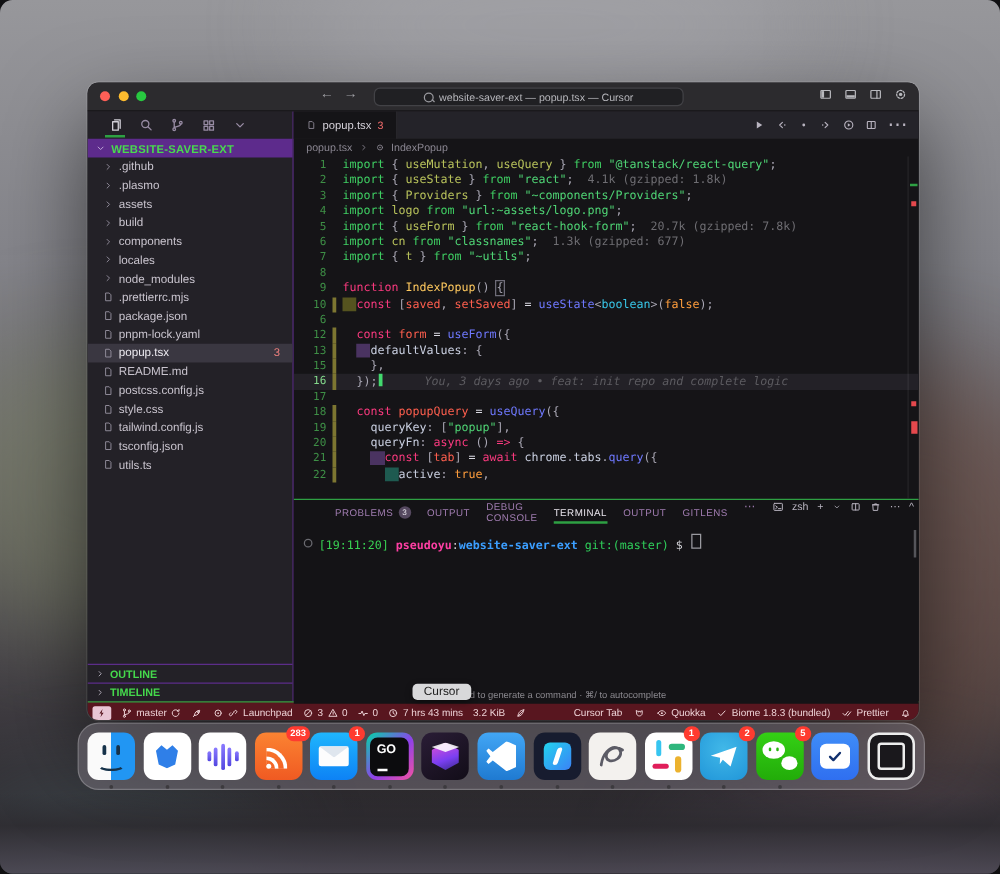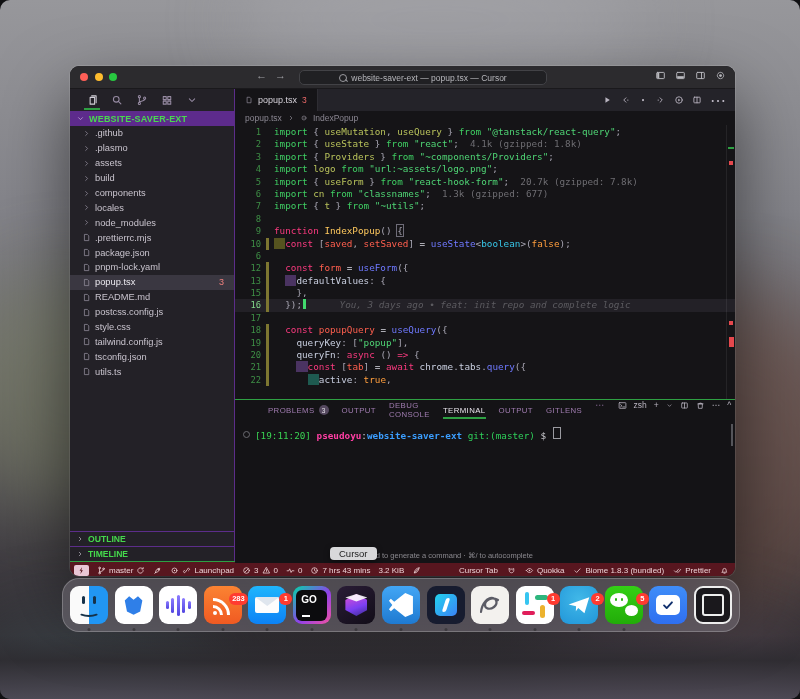--- a/index.html
+++ b/index.html
@@ -96,21 +96,21 @@
   
   .status{height:16px;flex:none;background:#58161f;border-top:1px solid #2ea043;display:flex;align-items:center;padding:0 6px;gap:8px;color:#edd2d6;font-size:8px;}
   .sitem{display:flex;align-items:center;gap:3px;flex:none;}
   .sitem .si{width:9px;height:9px;}
   .sitem.chip{background:#e9c6d5;color:#58161f;border-radius:2px;padding:1px 3px;margin-left:-2px;}
   .sright{margin-left:auto;display:flex;align-items:center;gap:9px;}
   
   .dock{position:absolute;left:62px;top:578px;width:678px;height:54px;z-index:40;background:rgba(128,122,132,.48);border:1px solid rgba(255,255,255,.22);border-radius:17px;display:flex;align-items:center;justify-content:space-between;padding:0 7px;box-sizing:border-box;}
   .dicon{width:38px;height:38px;border-radius:9px;position:relative;flex:none;overflow:visible;}
   .dicon.run::after{content:"";position:absolute;left:50%;bottom:-7px;width:3px;height:3px;border-radius:50%;background:#3c3a3e;transform:translateX(-50%);}
-  .dbadge{position:absolute;top:-5px;right:-6px;background:#ff3b30;color:#fff;font-weight:bold;font-size:7.5px;line-height:12px;border-radius:8px;min-width:7px;padding:0 3px;text-align:center;height:12px;z-index:2;margin-top:12px;}
+  .dbadge{position:absolute;top:-5px;right:-6px;background:#ff3b30;color:#fff;font-weight:bold;font-size:7.5px;line-height:12px;border-radius:8px;min-width:7px;padding:0 3px;text-align:center;height:12px;z-index:2;}
   .clip{position:absolute;inset:0;border-radius:9px;overflow:hidden;}
   .d-finder{background:linear-gradient(90deg,#fafafa 0 49%,#2196f3 49% 100%);}
   .fe{position:absolute;top:10px;width:2.5px;height:8px;background:#16324a;border-radius:2px;}
   .fe.l{left:12px}.fe.r{left:23px}
   .fsm{position:absolute;left:8px;width:22px;height:10px;bottom:7px;border:2.4px solid #16324a;border-top:none;border-left-color:transparent;border-right-color:transparent;border-radius:50%;box-sizing:border-box;}
   .d-fox{background:#fff;}
   .fox{position:absolute;inset:8px;background:#2f7fe8;clip-path:polygon(10% 30%,30% 10%,50% 26%,70% 10%,90% 30%,80% 80%,50% 94%,20% 80%);}
   .d-wave{background:#fff;}
   .wavebars{position:absolute;inset:0;display:flex;align-items:center;justify-content:center;gap:2.5px;}
   .wavebars i{width:3px;border-radius:2px;background:linear-gradient(180deg,#8b7bff,#5246e0);}

